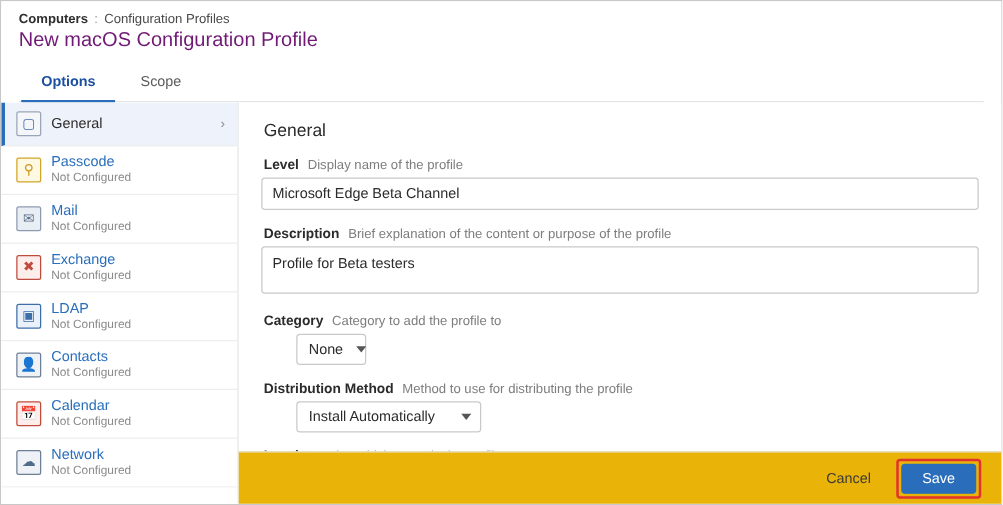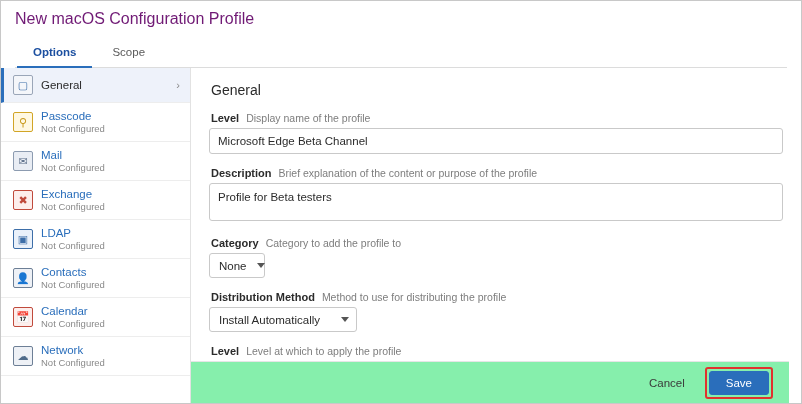--- a/index.html
+++ b/index.html
@@ -172,37 +172,38 @@
     border-radius: 3px;
     background: #fff;
     display: inline-flex;
     align-items: center;
     padding: 0 7px 0 9px;
     font-size: 11.5px;
     color: #2b2b2b;
     cursor: pointer;
     gap: 10px;
     justify-content: space-between;
+    margin-left: 28px;
   }
   .select-box.w-small { width: 56px; }
   .select-box.w-mid { width: 148px; }
   .select-box.w-wide { width: 148px; }
   .caret {
     width: 0; height: 0;
     border-left: 4px solid transparent;
     border-right: 4px solid transparent;
     border-top: 5px solid #555;
     flex: none;
   }
   
   .footer {
     position: absolute;
-    left: 190px; right: 12px; bottom: 0;
+    left: 190px; right: 0; bottom: 0;
     height: 42px;
-    background: #86efac;
+    background: #eab308;
     border-top: 1px solid #e6e6e6;
     display: flex;
     align-items: center;
     justify-content: flex-end;
     gap: 10px;
     padding: 0 16px 0 0;
   }
   .btn-cancel {
     background: transparent;
     border: none;
@@ -234,20 +235,25 @@
     background: linear-gradient(to bottom, rgba(255,255,255,0), #ffffff);
     pointer-events: none;
   }
 </style>
 </head>
 <body>
 
 <div class="window">
 
   <div class="header">
+    <div class="breadcrumb">
+      <span class="crumb-link">Computers</span>
+      <span class="crumb-sep">:</span>
+      <span class="crumb-current">Configuration Profiles</span>
+    </div>
     <h1 class="page-title">New macOS Configuration Profile</h1>
     <div class="tabs">
       <div class="tab active">Options</div>
       <div class="tab">Scope</div>
     </div>
   </div>
 
   <div class="body">
 
     <div class="sidebar">

